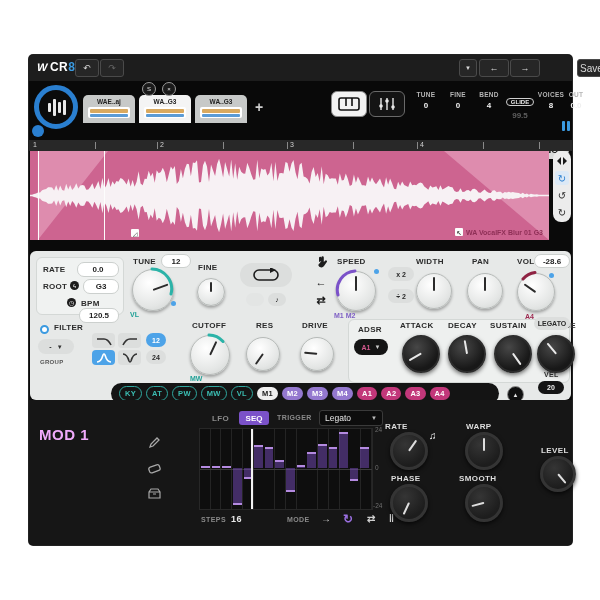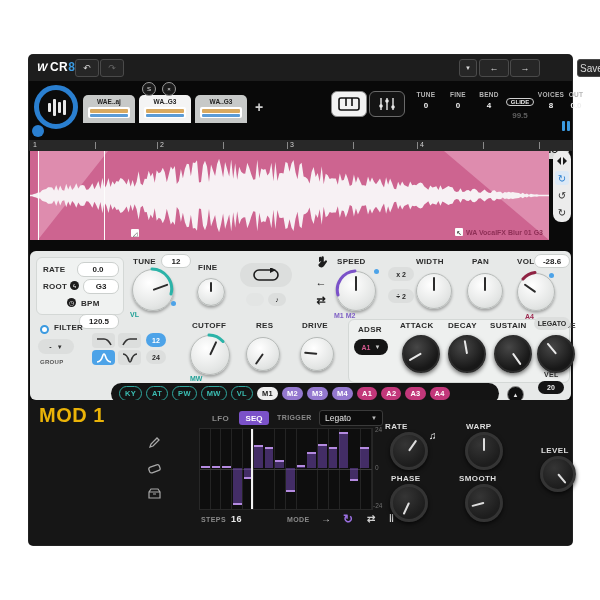--- a/index.html
+++ b/index.html
@@ -76,21 +76,21 @@
   
   .tray{position:absolute;left:82px;top:328px;width:388px;height:21px;background:#141414;border-radius:11px;display:flex;align-items:center;gap:4px;padding:0 8px;box-sizing:border-box;}
   .mpill{height:13px;padding:0 5px;border-radius:8px;font-size:7.5px;font-weight:bold;display:flex;align-items:center;justify-content:center;letter-spacing:.3px;}
   .mteal{border:1px solid #2fa79e;color:#3bbdb2;}
   .mactive{background:#efefef;color:#1a1a1a;}
   .mpurple{background:#9478cf;color:#fff;}
   .mpink{background:#c2377a;color:#fff;}
   .collapse{position:absolute;left:478px;top:331px;width:15px;height:15px;border-radius:50%;border:1px solid #8f8f8f;background:#101010;color:#e8e8e8;font-size:6px;display:flex;align-items:center;justify-content:center;}
   
   .bottom{position:absolute;left:0;top:345px;width:100%;height:145px;background:#161616;border-radius:0 0 4px 4px;}
-  .modtitle{position:absolute;left:10px;top:4px;font-size:20px;font-weight:bold;color:#eab308;letter-spacing:.5px;}
+  .modtitle{position:absolute;left:10px;top:26px;font-size:15px;font-weight:bold;color:#f0abfc;letter-spacing:.5px;}
   .dimlab{position:absolute;font-size:8px;font-weight:bold;color:#8a8a8a;letter-spacing:.4px;}
   .seqtab{position:absolute;background:#7b52c9;border-radius:3px;color:#fff;font-size:8px;font-weight:bold;display:flex;align-items:center;justify-content:center;}
   .trigdd{position:absolute;background:#0d0d0d;border:1px solid #3a3a3a;border-radius:3px;color:#e8e8e8;font-size:8.5px;display:flex;align-items:center;justify-content:space-between;padding:0 5px;box-sizing:border-box;}
   .toolic{position:absolute;width:14px;height:14px;display:flex;align-items:center;justify-content:center;}
   .seqgrid{position:absolute;left:170px;top:28px;width:172px;height:80px;background:#0e0e0e;border:1px solid #272727;
     background-image:repeating-linear-gradient(to right,transparent 0,transparent 9.75px,#242424 9.75px,#242424 10.75px);}
   .zero{position:absolute;left:0;top:50%;width:100%;height:1px;background:#3a3a3a;}
   .seqbar{position:absolute;background:rgba(120,76,190,.50);}
   .seqcap{position:absolute;height:2px;background:#b48ae0;}
   .playhead{position:absolute;top:0;width:2px;height:100%;background:#f2f2f2;}
@@ -300,21 +300,21 @@
           </div>
       <span class="lab" style="left:6px;top:24px;">ROOT</span>
       <span class="cicon" style="position:absolute;left:33px;top:23px;">
             <span>ϟ</span>
           </span>
       <div class="vpill" style="left:46px;top:21px;width:34px;height:13px;">
             <span>G3</span>
           </div>
       <span class="lab" style="left:6px;top:41px;padding-left:38px;">BPM</span>
       <span class="cicon" style="position:absolute;left:30px;top:40px;">◷</span>
-      <div class="vpill" style="left:42px;top:56px;width:38px;height:13px;justify-content:center;">
+      <div class="vpill" style="left:42px;top:50px;width:38px;height:13px;justify-content:center;">
             <span>120.5</span>
           </div>
     </div>
 
     <span class="lab" style="left:103px;top:6px;">TUNE</span>
     <div class="vpill" style="left:131px;top:3px;width:28px;height:12px;">
           <span>12</span>
         </div>
     <div class="knob" style="left:102px;top:18px;width:40px;height:40px;">
           <span class="ptr" style="transform:rotate(70deg);"></span>

